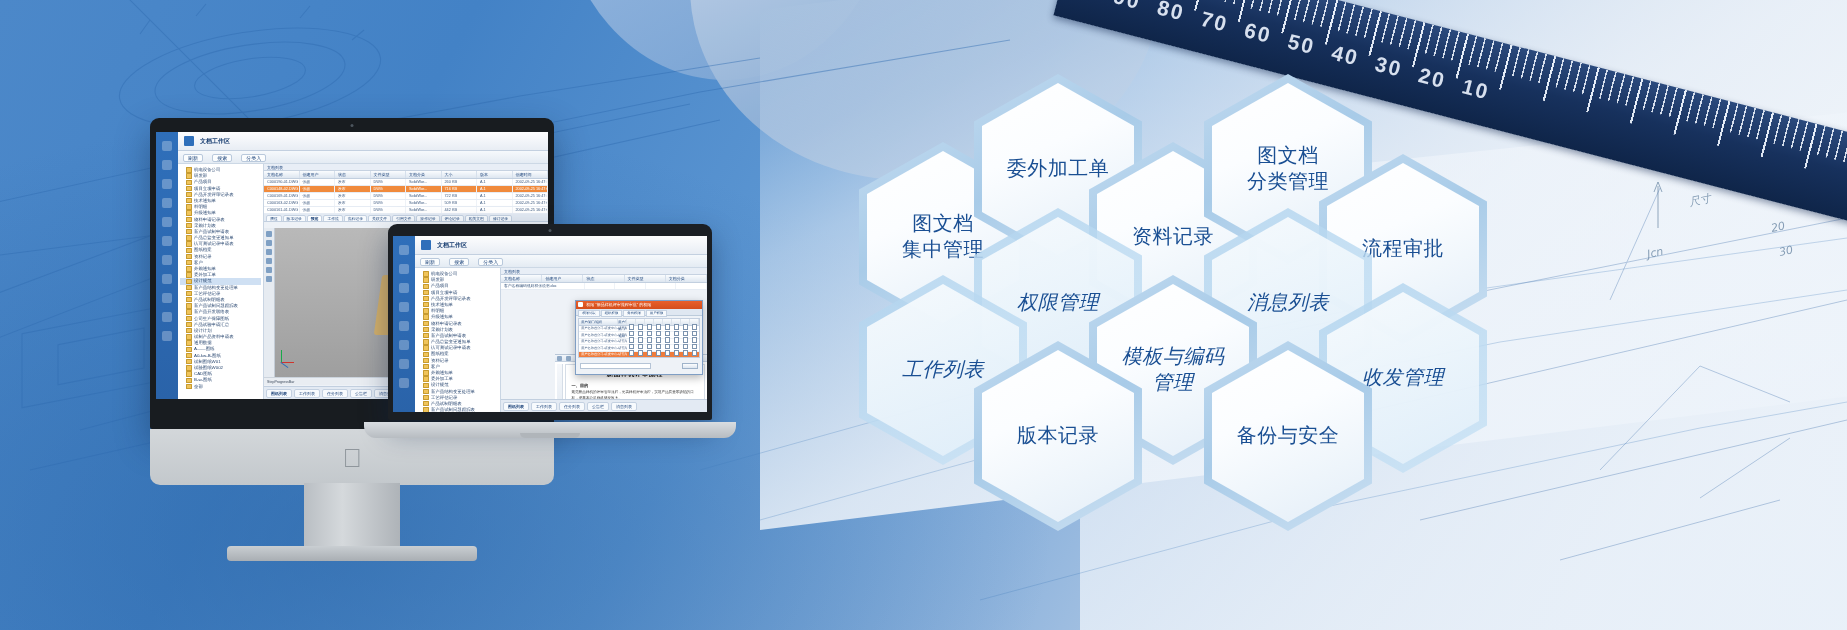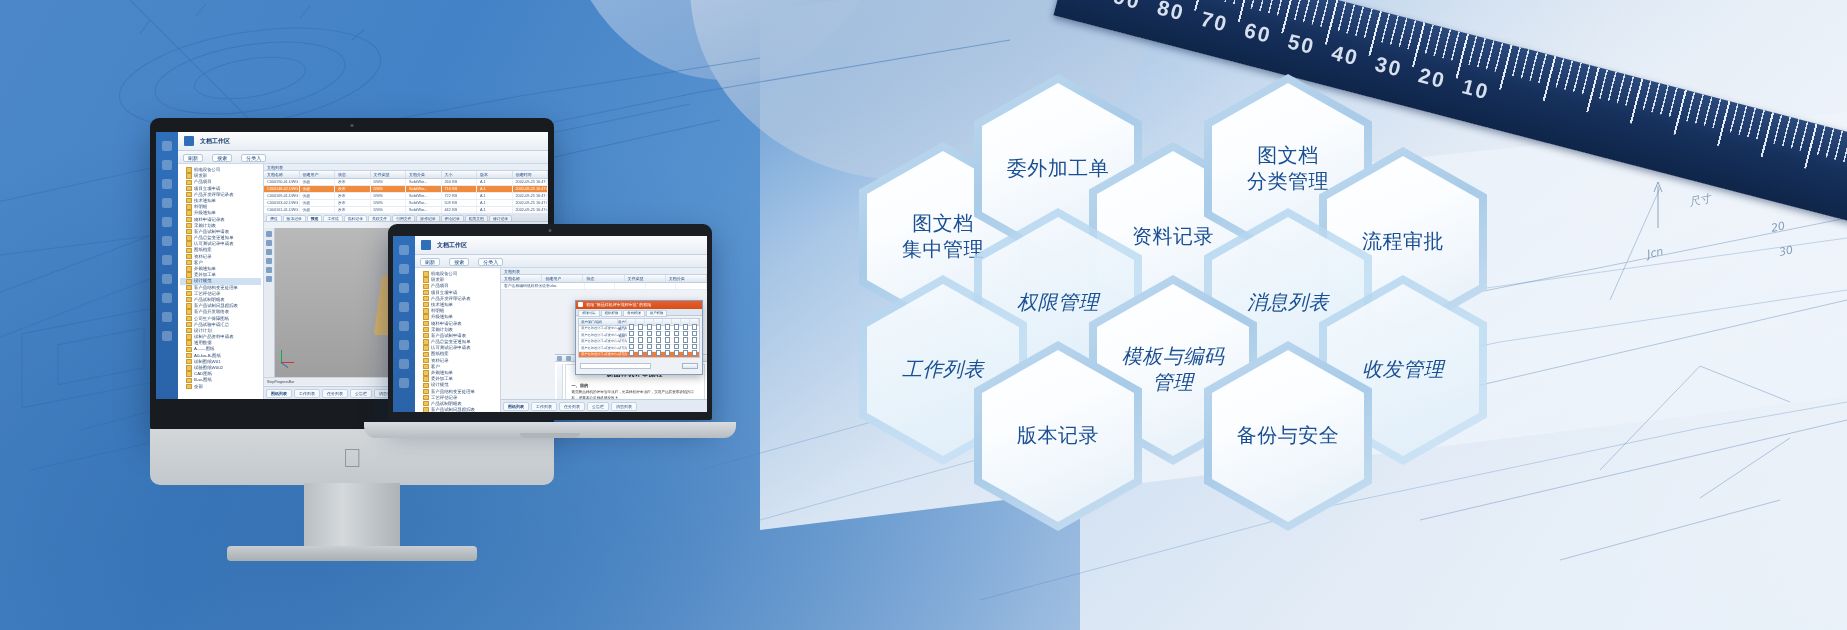--- a/index.html
+++ b/index.html
@@ -618,21 +618,21 @@
       <div class="hex" style="left: 1089px; top: 142px;">
         <div class="inner">
           <div class="label">资料记录</div>
         </div>
       </div>
       <div class="hex" style="left: 1204px; top: 74px;">
         <div class="inner">
           <div class="label">图文档<br>分类管理</div>
         </div>
       </div>
-      <div class="hex" style="left: 1319px; top: 147px;">
+      <div class="hex" style="left: 1319px; top: 154px;">
         <div class="inner">
           <div class="label">流程审批</div>
         </div>
       </div>
       <div class="hex dim" style="left: 974px; top: 208px;">
         <div class="inner">
           <div class="label">权限管理</div>
         </div>
       </div>
       <div class="hex dim" style="left: 1204px; top: 208px;">
@@ -643,21 +643,21 @@
       <div class="hex dim" style="left: 859px; top: 275px;">
         <div class="inner">
           <div class="label">工作列表</div>
         </div>
       </div>
       <div class="hex" style="left: 1089px; top: 275px; font-style: italic;">
         <div class="inner">
           <div class="label">模板与编码<br>管理</div>
         </div>
       </div>
-      <div class="hex dim" style="left: 1319px; top: 275px; justify-content: center;">
+      <div class="hex dim" style="left: 1319px; top: 283px; justify-content: center;">
         <div class="inner">
           <div class="label">收发管理</div>
         </div>
       </div>
       <div class="hex" style="left: 974px; top: 341px;">
         <div class="inner">
           <div class="label">版本记录</div>
         </div>
       </div>
       <div class="hex" style="left: 1204px; top: 341px;">

